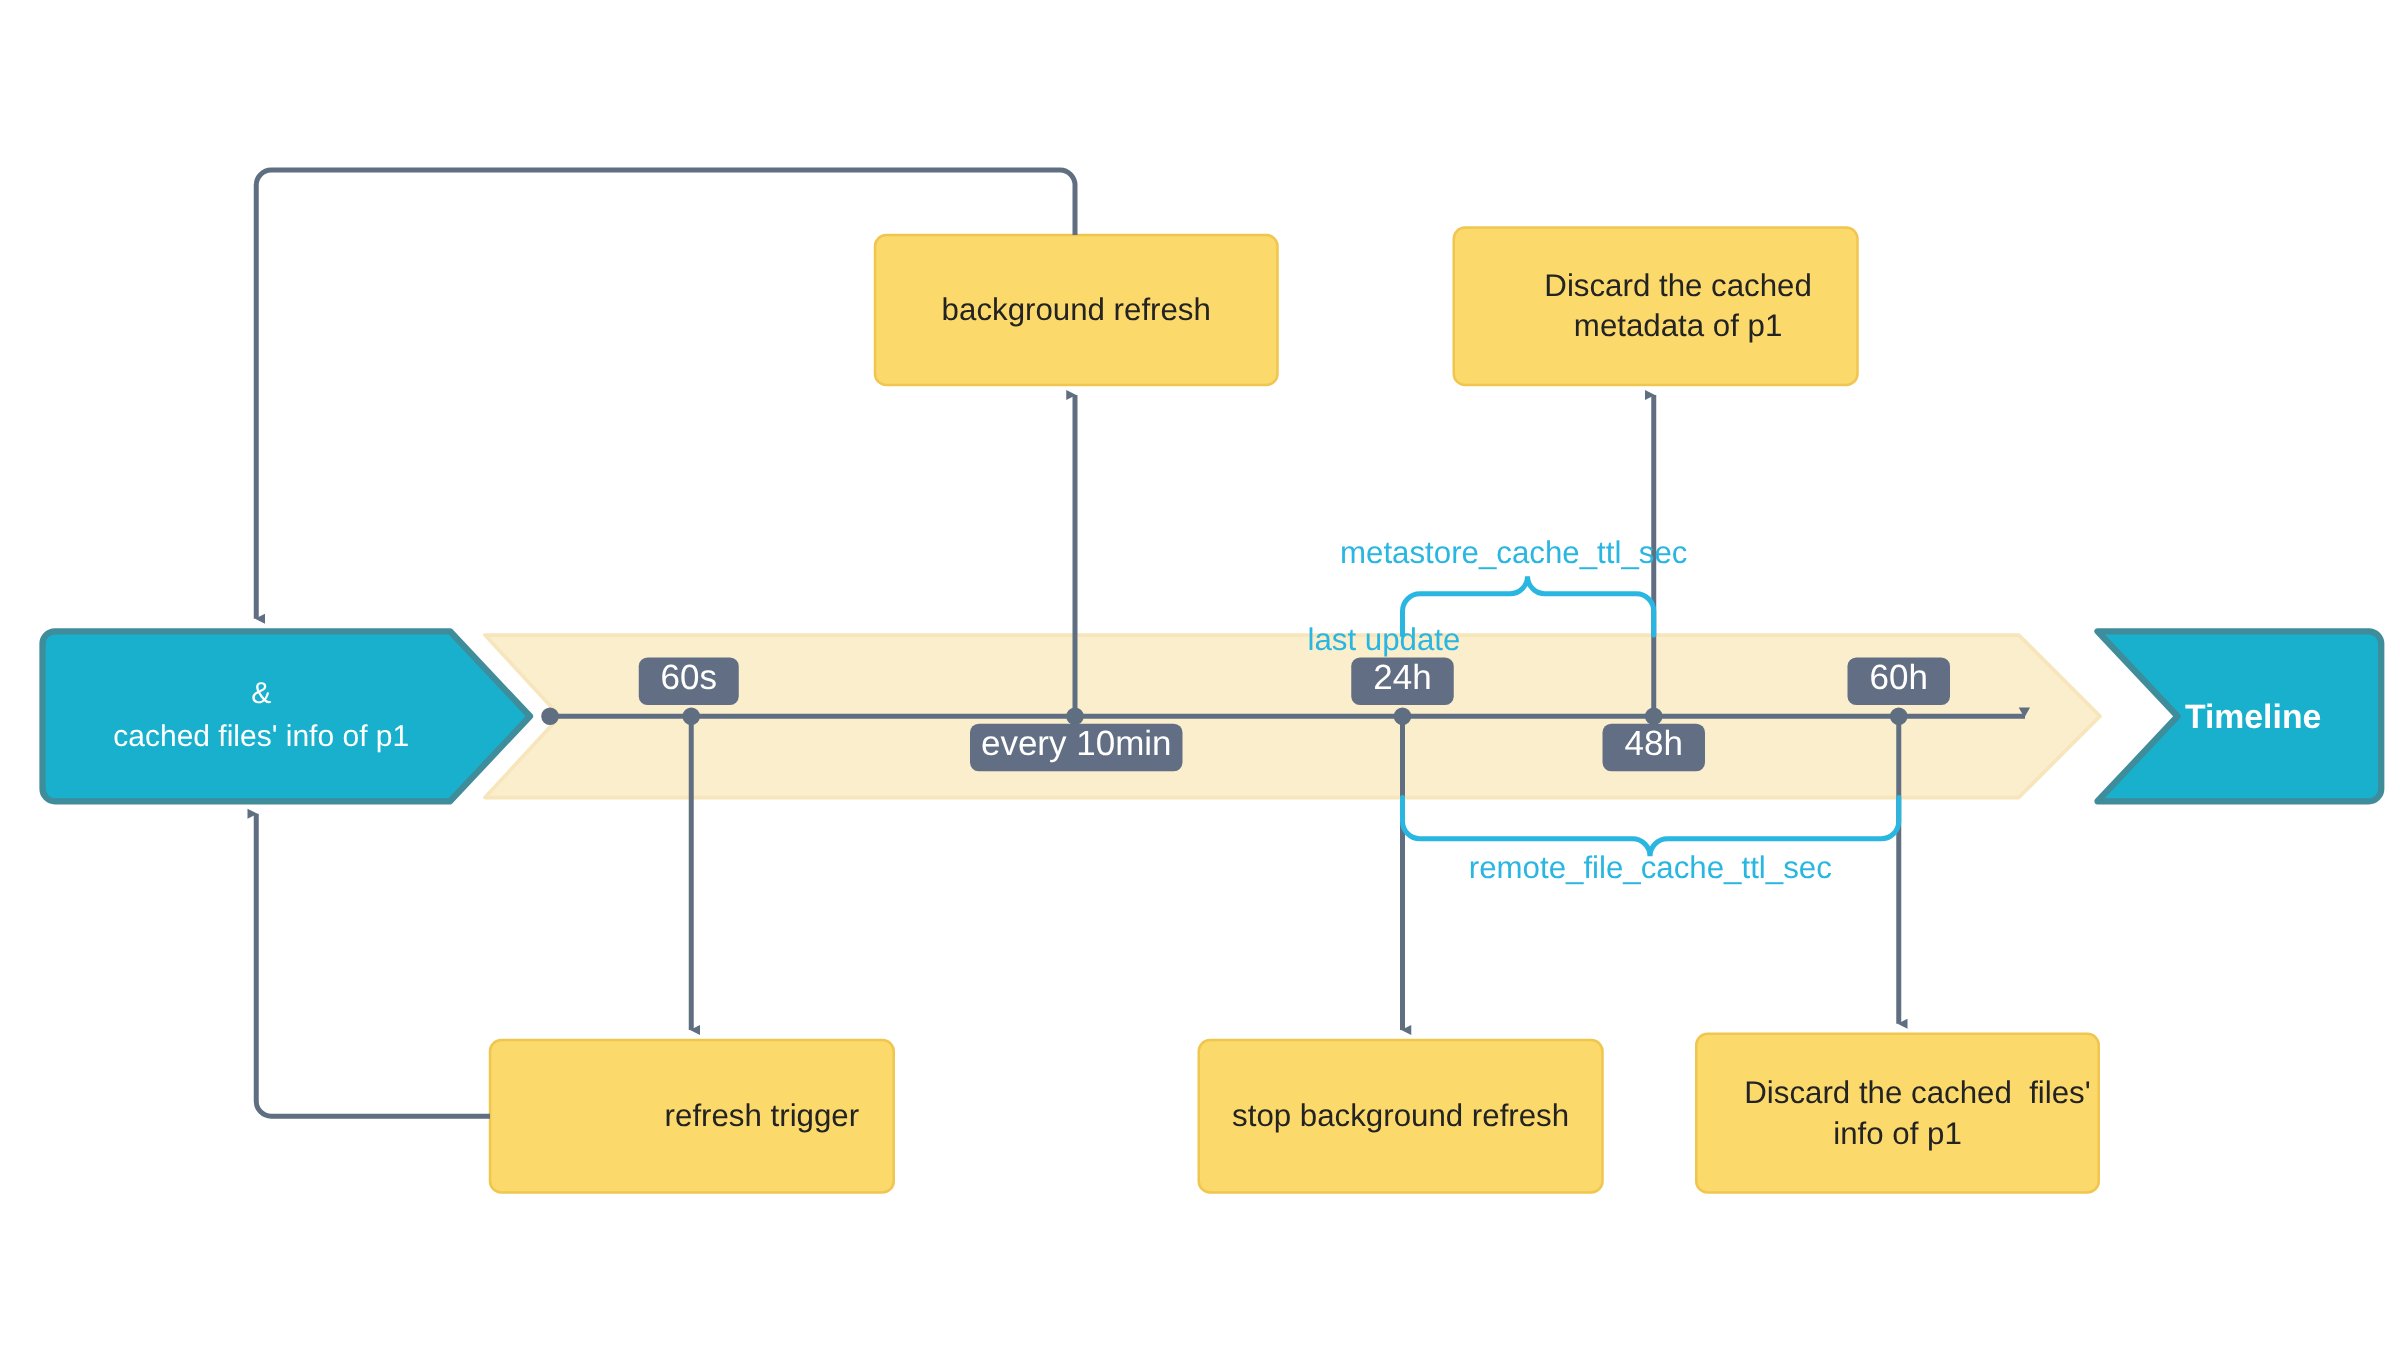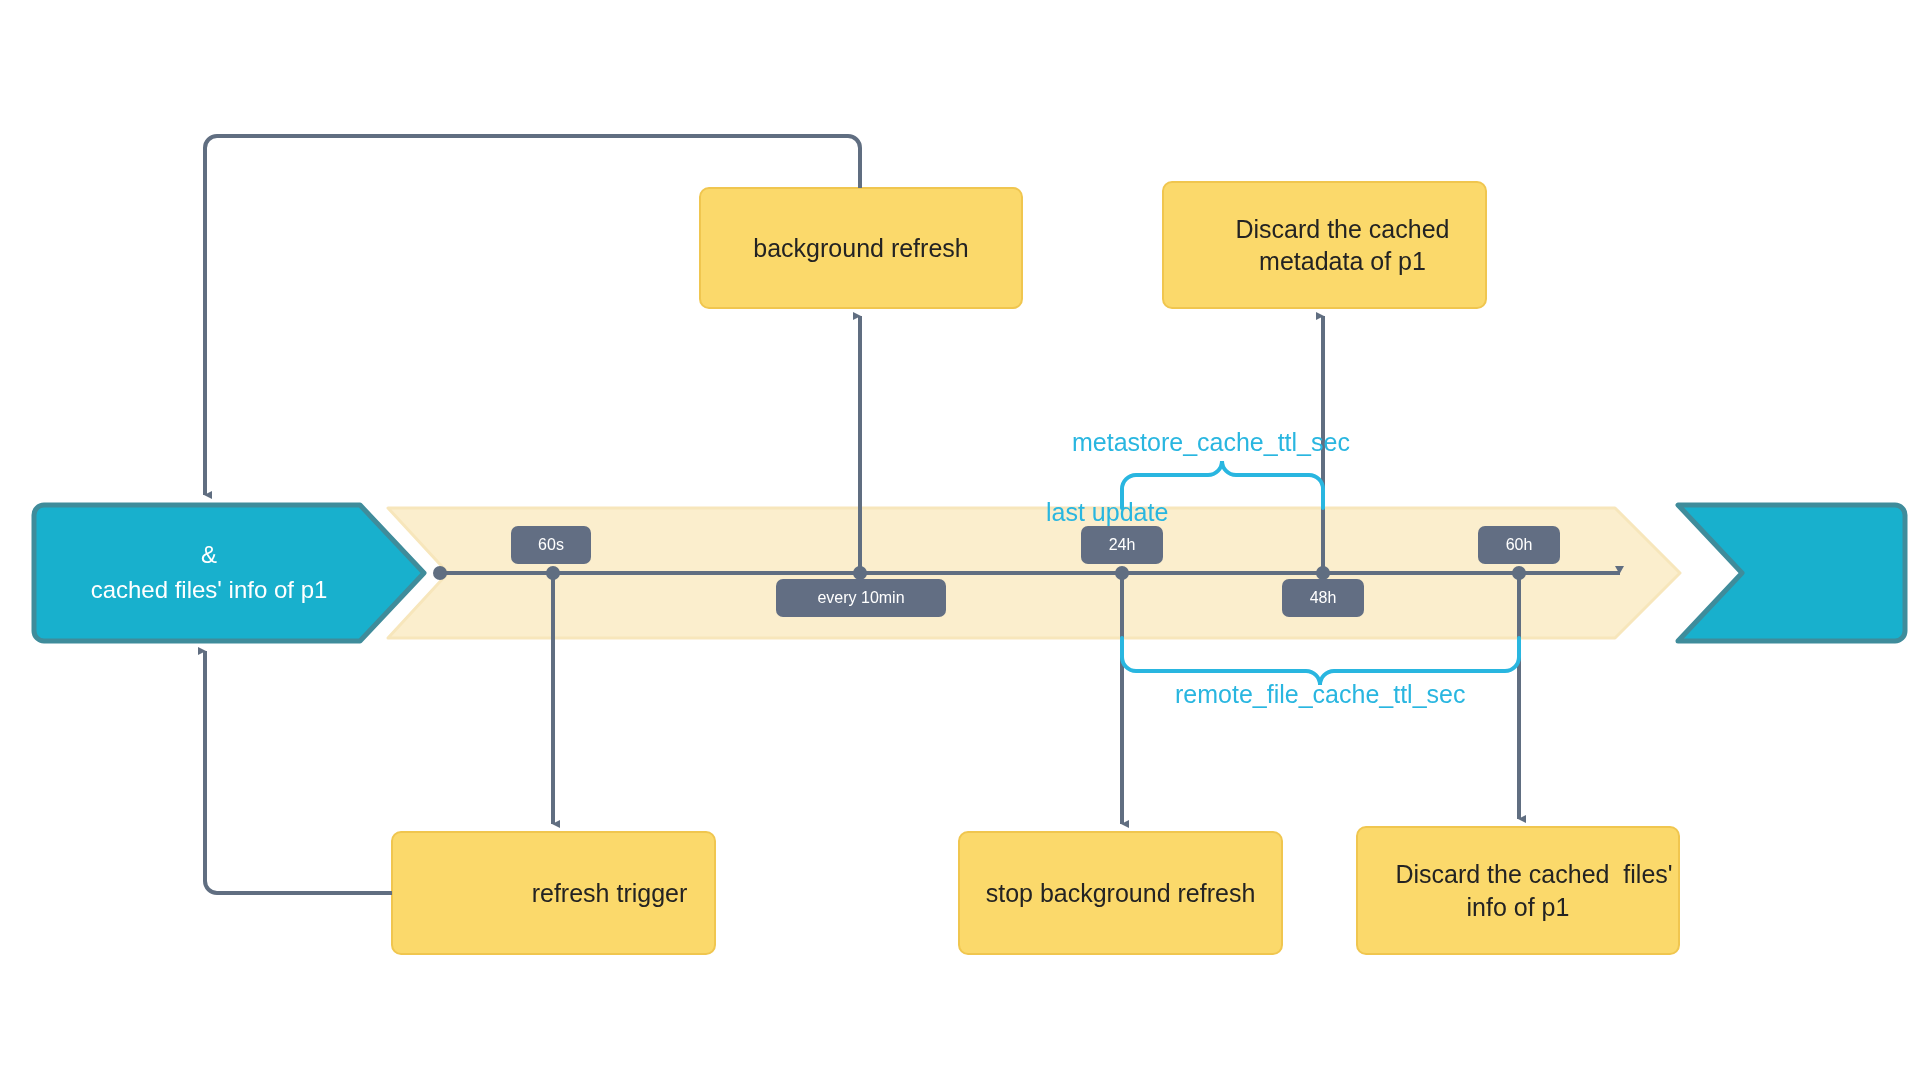--- a/index.html
+++ b/index.html
@@ -9,22 +9,22 @@
   svg#canvas{position:absolute;left:0;top:0;width:1920px;height:1080px;}
 
   .node-label{
     position:absolute;display:flex;align-items:center;justify-content:center;
     text-align:center;pointer-events:none;box-sizing:border-box;
   }
   .yellow-text{color:#232323;font-size:25px;line-height:1.3;}
   .teal-text{color:#ffffff;font-size:24px;line-height:1.45;}
   .timeline-text{color:#ffffff;font-size:27px;font-weight:bold;}
   .badge-text{
-    position:absolute;display:flex;align-items:center;justify-content:center;
-    color:#ffffff;font-size:16px;white-space:nowrap;box-sizing:border-box;
+    position:absolute;display:flex;justify-content:center;
+    color:#ffffff;font-size:28px;white-space:nowrap;box-sizing:border-box;
   }
   .brace-text{
     position:absolute;color:#29b6e0;font-size:25px;white-space:nowrap;
     display:flex;align-items:center;
   }
 </style>
 </head>
 <body>
 
 <div id="stage">
@@ -94,20 +94,23 @@
     <rect x="1081" y="526" width="82" height="38" rx="7" fill="#626e83"></rect>
     <rect x="1282" y="579" width="82" height="38" rx="7" fill="#626e83"></rect>
     <rect x="1478" y="526" width="82" height="38" rx="7" fill="#626e83"></rect>
   </svg>
 
   <div class="node-label teal-text" style="left:44px;top:505px;width:330px;height:136px;flex-direction:column;">
     <span>&amp;</span>
     <span>cached files' info of p1</span>
   </div>
 
+  <div class="node-label timeline-text" style="left:1700px;top:505px;width:205px;height:136px;">
+    <span>Timeline</span>
+  </div>
 
   <div class="node-label yellow-text" style="left:700px;top:188px;width:322px;height:120px;">
     <span>background refresh</span>
   </div>
 
   <div class="node-label yellow-text" style="left:1163px;top:182px;width:323px;height:126px;flex-direction:column;padding-left:36px;">
     <span>Discard the cached</span>
     <span>metadata of p1</span>
   </div>
 

